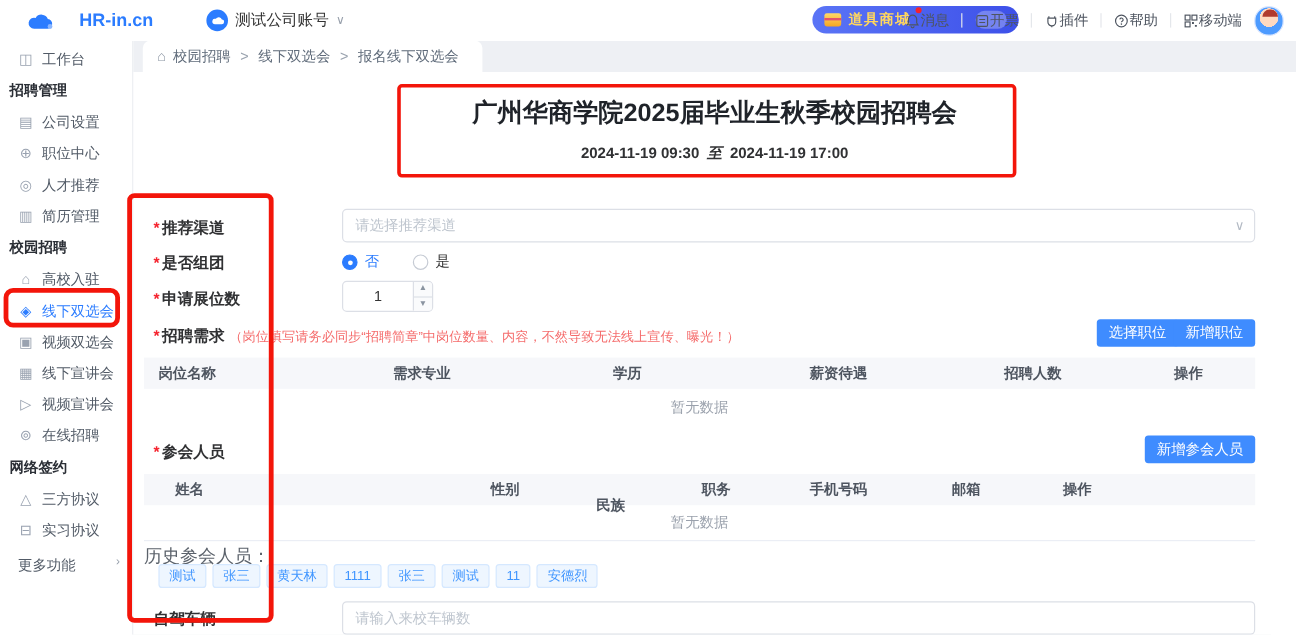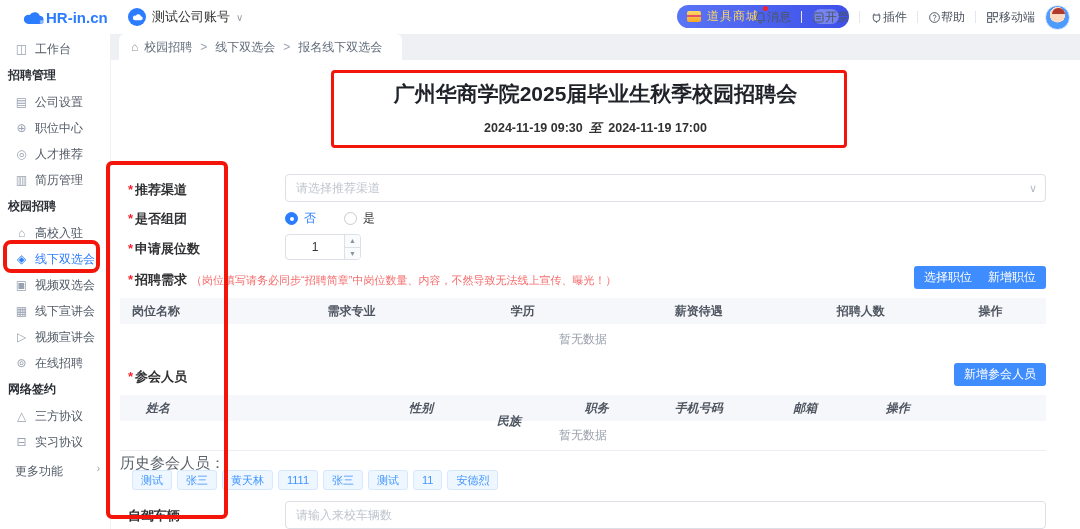--- a/index.html
+++ b/index.html
@@ -1,31 +1,31 @@
 <!DOCTYPE html>
 <html><head>
 <meta charset="utf-8">
 <style>
   * { margin:0; padding:0; box-sizing:border-box; }
   html,body { width:1080px; height:529px; overflow:hidden; }
   body { font-family:"Liberation Sans","DejaVu Sans",sans-serif; font-size:12px; color:#333; background:#fff; position:relative; }
 
   
   .header { position:absolute; top:0; left:0; right:0; height:34px; background:#fff; display:flex; align-items:center; z-index:5; }
-  .logo { display:flex; align-items:center; gap:2px; padding-left:22px; width:128px; }
+  .logo { display:flex; align-items:center; gap:22px; padding-left:22px; width:172px; }
   .logo-text { color:#2b7cff; font-weight:bold; font-size:15px; }
   .account { display:flex; align-items:center; gap:6px; cursor:pointer; }
   .account-avatar { width:18px; height:18px; border-radius:50%; background:#2b7cff; display:flex; align-items:center; justify-content:center; }
   .account-name { font-size:13px; color:#333; }
   .chev { color:#98a0ac; font-size:10px; }
   .mall-pill { position:absolute; left:677px; top:5px; width:172px; height:23px; border-radius:12px; background:linear-gradient(90deg,#5a74f6,#3d50e9); display:flex; align-items:center; gap:6px; padding-left:10px; cursor:pointer; overflow:hidden; }
   .mall-pill::after { content:""; position:absolute; right:10px; top:4px; width:26px; height:15px; border-radius:8px; background:rgba(255,255,255,.28); }
   .gift-icon { width:14px; height:11px; background:linear-gradient(#ffd968,#f5a623); border-radius:2px; position:relative; }
   .gift-icon::before { content:""; position:absolute; left:0; top:4px; width:14px; height:2px; background:#e2536a; }
-  .mall-label { color:#ffd75e; font-weight:normal; font-size:12px; letter-spacing:1px; }
+  .mall-label { color:#ffd75e; font-weight:bold; font-size:12px; letter-spacing:1px; }
   .hdr-actions { position:absolute; right:10px; top:0; height:34px; display:flex; align-items:center; gap:10px; }
   .hdr-item { display:flex; align-items:center; gap:0; color:#4e5560; cursor:pointer; position:relative; }
   .hdr-item svg { display:block; }
   .badge-dot { position:absolute; left:9px; top:-3px; width:5px; height:5px; border-radius:50%; background:#f5222d; }
   .hdr-sep { width:1px; height:12px; background:#e4e7eb; }
   .hdr-avatar { width:25px; height:25px; border-radius:50%; background:radial-gradient(circle at 50% 38%,#ffd9c0 0 42%,#4d9bff 43%); border:1px solid #d9e6ff; position:relative; overflow:hidden; cursor:pointer; }
   .hdr-avatar::before { content:""; position:absolute; left:6px; top:2px; width:13px; height:6px; border-radius:6px 6px 0 0; background:#b03a2e; }
 
   
   .sidebar { position:absolute; top:34px; left:0; width:111px; bottom:0; background:#fff; border-right:1px solid #eef0f3; padding-top:2px; z-index:4; }
@@ -293,21 +293,21 @@
         <div class="c6">操作</div>
       </div>
     </div>
     <div class="empty" style="top:271px;">暂无数据</div>
 
     <div class="flabel" style="top:308px;">
       <span class="req">*</span><span>参会人员</span>
     </div>
     <button class="btn" style="top:303px; right:34px;">新增参会人员</button>
 
-    <div class="tbl tb2" style="top:335px;font-style:italic;">
+    <div class="tbl tb2" style="top:335px;">
       <div class="tbl-head">
         <div class="c1">姓名</div>
         <div class="c2">性别</div>
         <div class="c3">民族</div>
         <div class="c4">职务</div>
         <div class="c5">手机号码</div>
         <div class="c6">邮箱</div>
         <div class="c7">操作</div>
       </div>
     </div>

